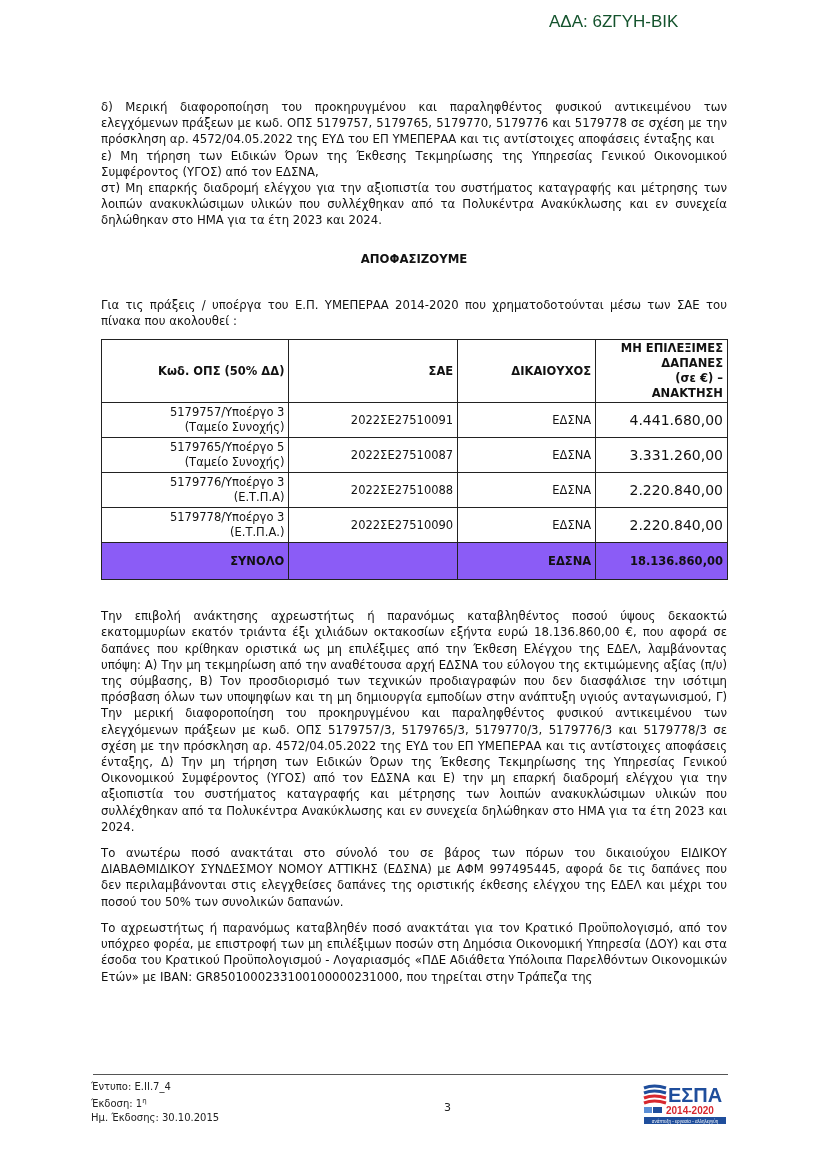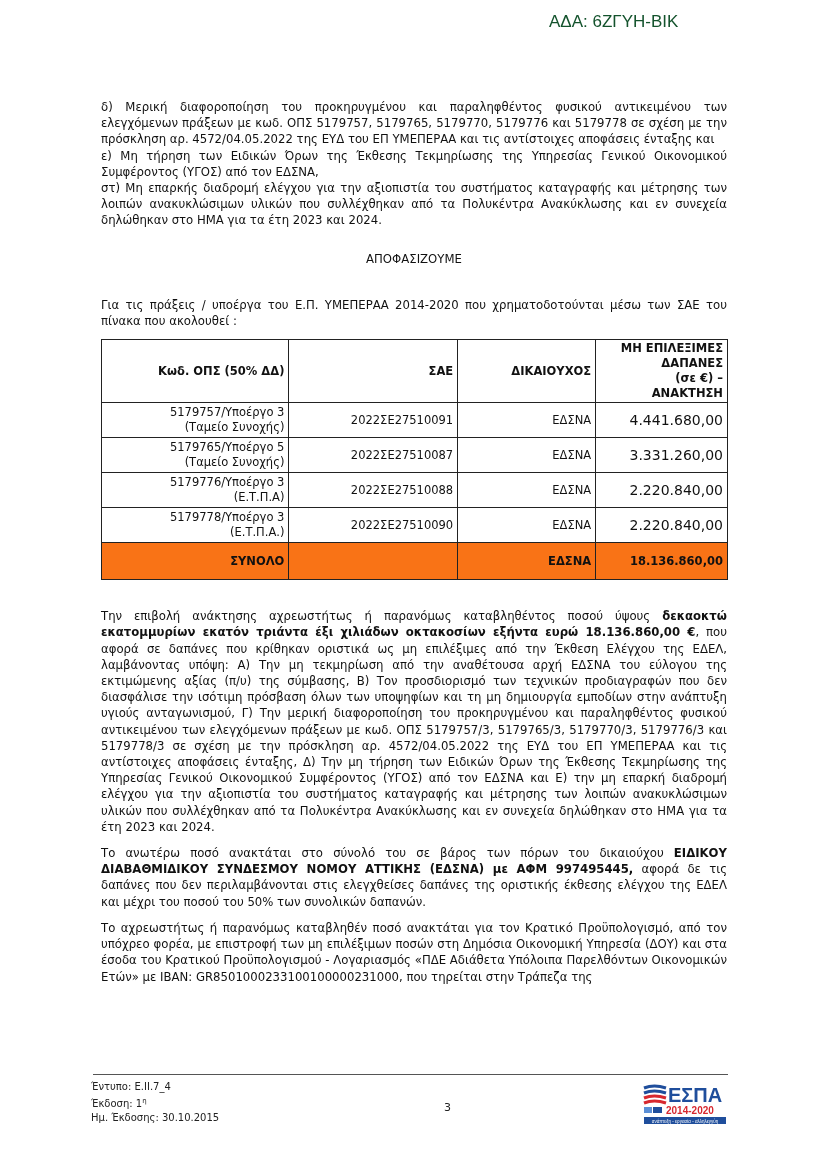--- a/index.html
+++ b/index.html
@@ -10,37 +10,37 @@
   .ada {
     position: absolute; left: 549px; top: 12px;
     font-family: "Liberation Sans", sans-serif; font-size: 17px; color: #14532d;
   }
   .content {
     position: absolute; left: 101px; top: 99px; width: 626px;
     font-size: 11.7px; line-height: 16.2px;
   }
   .content p { margin: 0; text-align: justify; }
   .heading {
-    text-align: center !important; font-weight: normal; margin-top: 22px !important; margin-bottom: 30px !important;
+    text-align: center !important; font-weight: bold; margin-top: 22px !important; margin-bottom: 30px !important;
   }
   .intro { margin-bottom: 10px !important; }
   table.grid {
     border-collapse: collapse; width: 627px; font-size: 11.5px; margin-bottom: 28px;
   }
   table.grid th, table.grid td {
     border: 1px solid #222; text-align: right; vertical-align: middle;
     padding: 1px 4px; line-height: 15px;
   }
   table.grid th { font-weight: bold; height: 44px; }
   table.grid td { height: 32px; }
   table.grid td.amt { font-weight: normal; font-size: 14px; }
-  table.grid tr.total td { background: #f97316; font-weight: bold; height: 34px; }
+  table.grid tr.total td { background: #8b5cf6; font-weight: bold; height: 34px; }
   .col1 { width: 196px; } .col2 { width: 168px; } .col3 { width: 136px; } .col4 { width: 127px; }
   .para { margin-bottom: 10px !important; }
-  b { font-weight: bold; }
+  b { font-weight: normal; }
   .footer-line {
     position: absolute; left: 93px; top: 1074px; width: 635px; height: 1px; background: #555;
   }
   .footer-left {
     position: absolute; left: 91px; top: 1080px; font-size: 10px; line-height: 14px; color: #222;
   }
   .footer-left sup { font-size: 7px; }
   .page-num {
     position: absolute; left: 444px; top: 1101px; font-size: 11px; color: #222;
   }

